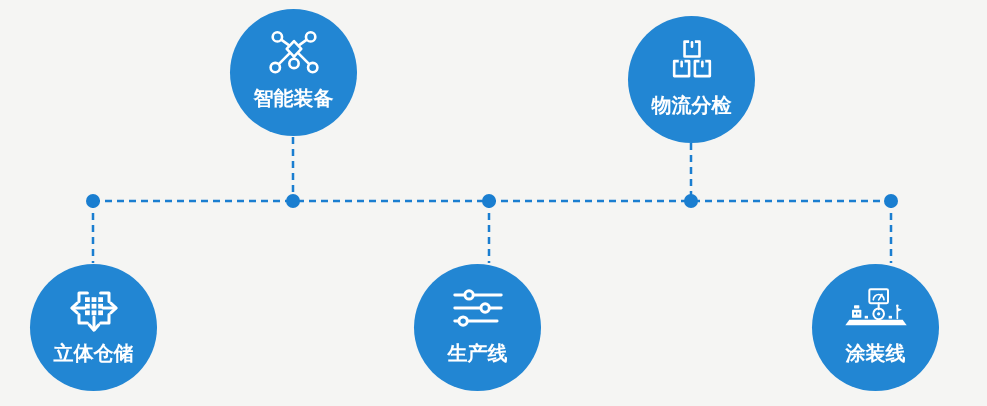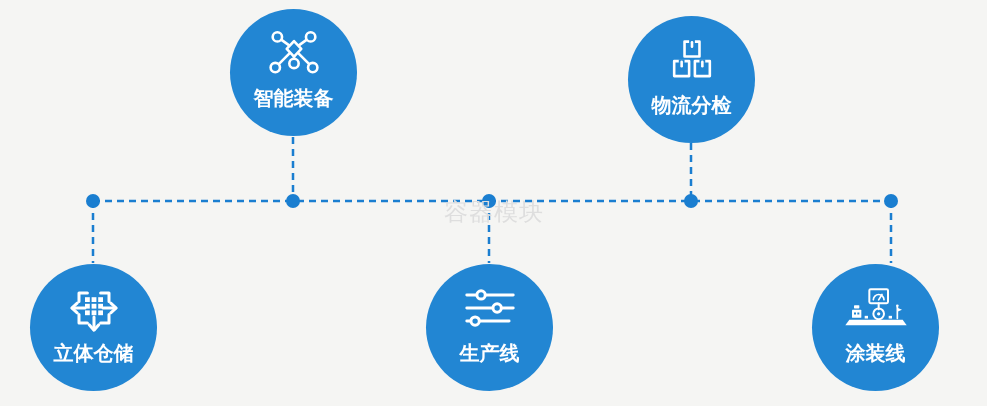--- a/index.html
+++ b/index.html
@@ -67,21 +67,21 @@
     color: var(--label-color);
     font-size: 20px;
     font-weight: bold;
     line-height: 26px;
     white-space: nowrap;
   }
 
   .node-smart-equipment   { left: 230px; top: 9px;  }
   .node-stereo-warehouse  { left: 628px; top: 16px; }
   .node-logistics-sorting { left: 30px;  top: 264px; }
-  .node-production-line   { left: 426px; top: 264px; text-align: center; }
+  .node-production-line   { left: 414px; top: 264px; text-align: center; }
   .node-coating-line      { left: 812px; top: 264px; }
 
   .icon svg .wstroke {
     stroke: #ffffff;
     fill: none;
     stroke-linecap: round;
     stroke-linejoin: round;
   }
   .icon svg .bluefill { fill: var(--circle-color); }
   .icon svg .wfill { fill: #ffffff; }
@@ -98,21 +98,20 @@
     <line x1="93" y1="201" x2="93" y2="263"></line>
     <line x1="489" y1="201" x2="489" y2="263"></line>
     <line x1="891" y1="201" x2="891" y2="263"></line>
     <circle cx="93" cy="201" r="7"></circle>
     <circle cx="293" cy="201" r="7"></circle>
     <circle cx="489" cy="201" r="7"></circle>
     <circle cx="691" cy="201" r="7"></circle>
     <circle cx="891" cy="201" r="7"></circle>
   </svg>
 
-  <div class="watermark">容器模块</div>
 
   <div class="node node-smart-equipment">
     <span class="icon">
       <svg width="52" height="46" viewBox="0 0 100 88" xmlns="http://www.w3.org/2000/svg">
         <line class="wstroke" stroke-width="5" x1="18" y1="13" x2="50" y2="36"></line>
         <line class="wstroke" stroke-width="5" x1="82" y1="13" x2="50" y2="36"></line>
         <line class="wstroke" stroke-width="5" x1="14" y1="72" x2="50" y2="36"></line>
         <line class="wstroke" stroke-width="5" x1="86" y1="72" x2="50" y2="36"></line>
         <line class="wstroke" stroke-width="5" x1="50" y1="36" x2="50" y2="64"></line>
         <polygon class="wstroke bluefill" stroke-width="5" points="50,21 64,36 50,51 36,36"></polygon>

